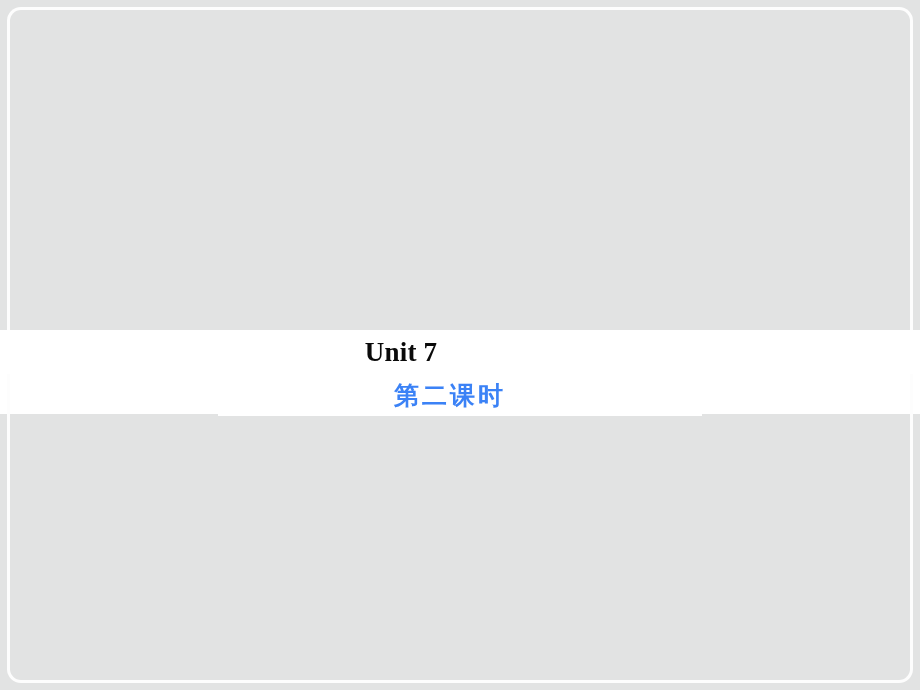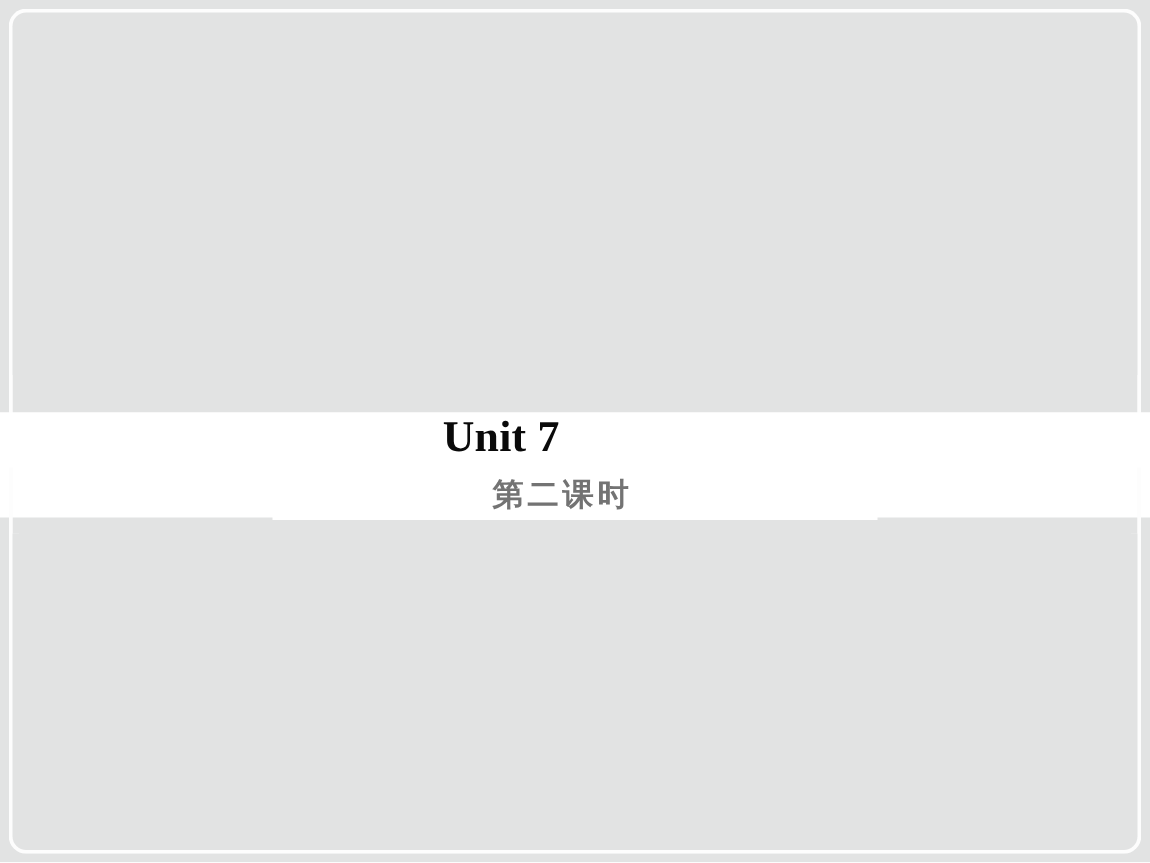--- a/index.html
+++ b/index.html
@@ -81,42 +81,43 @@
   }
 
   
   #title-line-1 {
     position: absolute;
     left: 0;
     top: 330px;
     width: 828px;
     height: 44px;
     display: flex;
+    align-items: center;
     justify-content: center;
     font-family: "Liberation Serif", "DejaVu Serif", serif;
     font-weight: bold;
-    font-size: 35px;
+    font-size: 27px;
     letter-spacing: 0.2px;
     color: #0a0a0a;
     white-space: nowrap;
   }
   #title-line-1 .unit-label {
     margin-right: 26px;
   }
 
   #title-line-2 {
     position: absolute;
     left: 218px;
     top: 374px;
     width: 484px;
     height: 42px;
     display: flex;
     align-items: center;
     justify-content: center;
-    color: #737373;
+    color: #3b82f6;
     white-space: nowrap;
   }
   #title-line-2 .lesson-cn {
     font-family: "DejaVu Sans", "Liberation Sans", sans-serif;
     font-weight: bold;
     font-size: 25px;
     letter-spacing: 3px;
     margin-right: 20px;
   }
   #title-line-2 .section-label {

